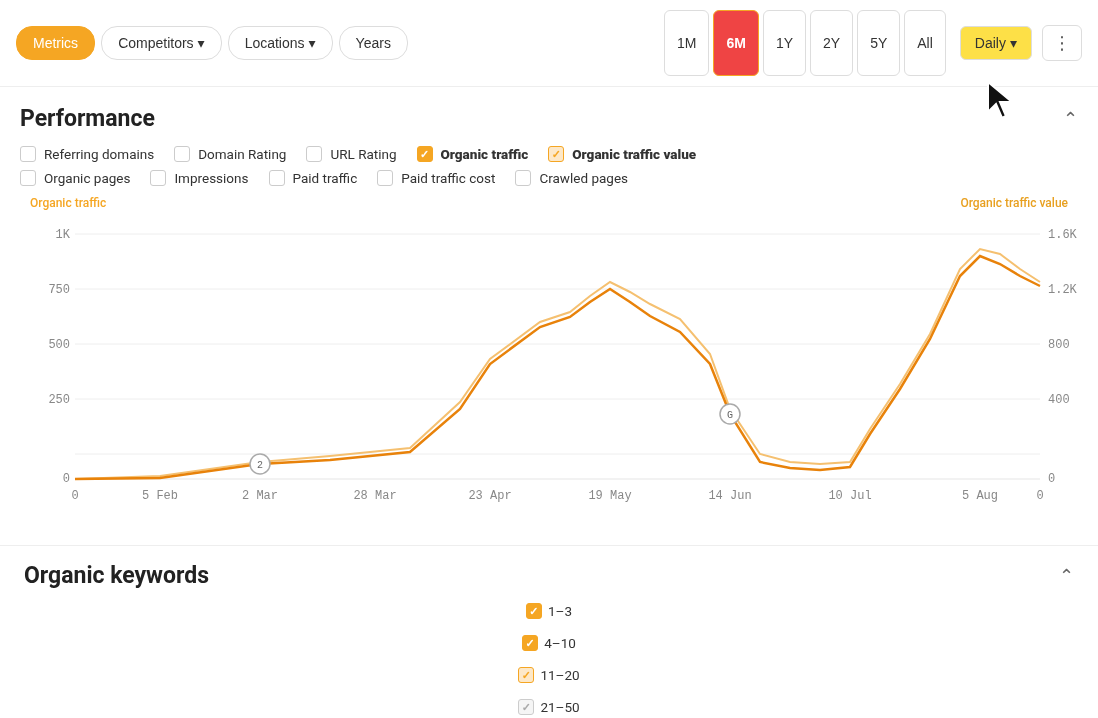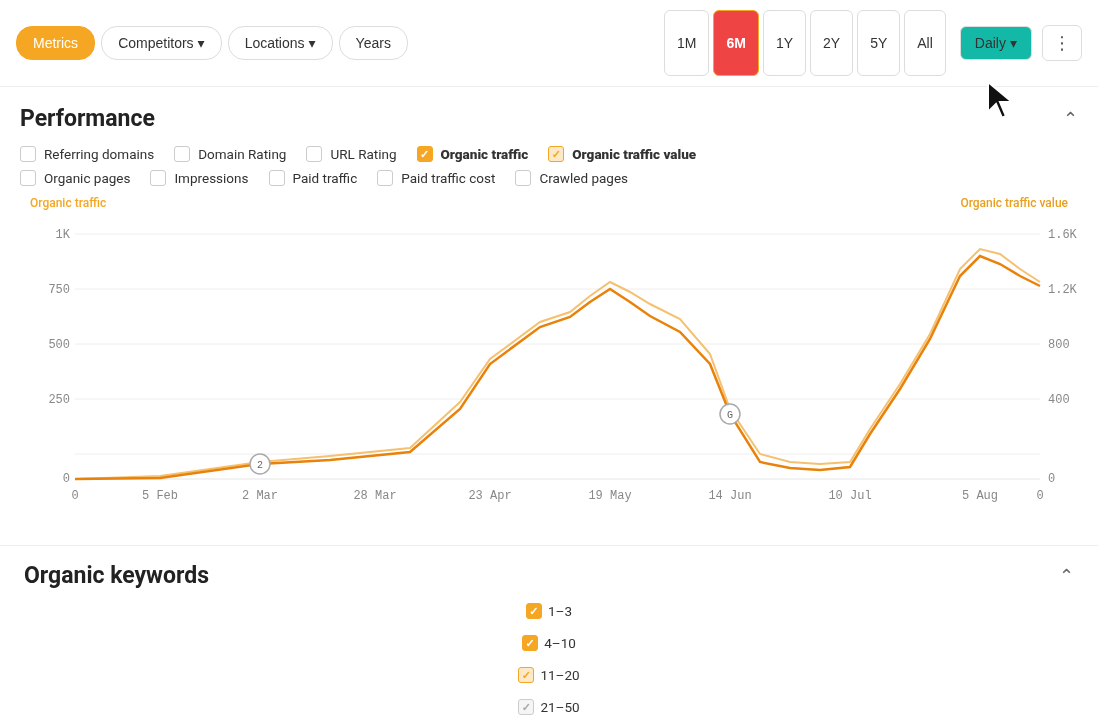--- a/index.html
+++ b/index.html
@@ -56,21 +56,21 @@
     .time-btn.active {
       background: #ef4444;
       color: #fff;
       border-color: #f5a623;
       font-weight: 700;
     }
     .daily-btn {
       padding: 8px 14px;
       border-radius: 6px;
       border: 1px solid #ddd;
-      background: #14b8a6;
+      background: #fde047;
       cursor: pointer;
       font-size: 14px;
       color: #333;
       display: flex;
       align-items: center;
       gap: 4px;
       margin-left: 8px;
     }
     .more-btn {
       padding: 8px 10px;

